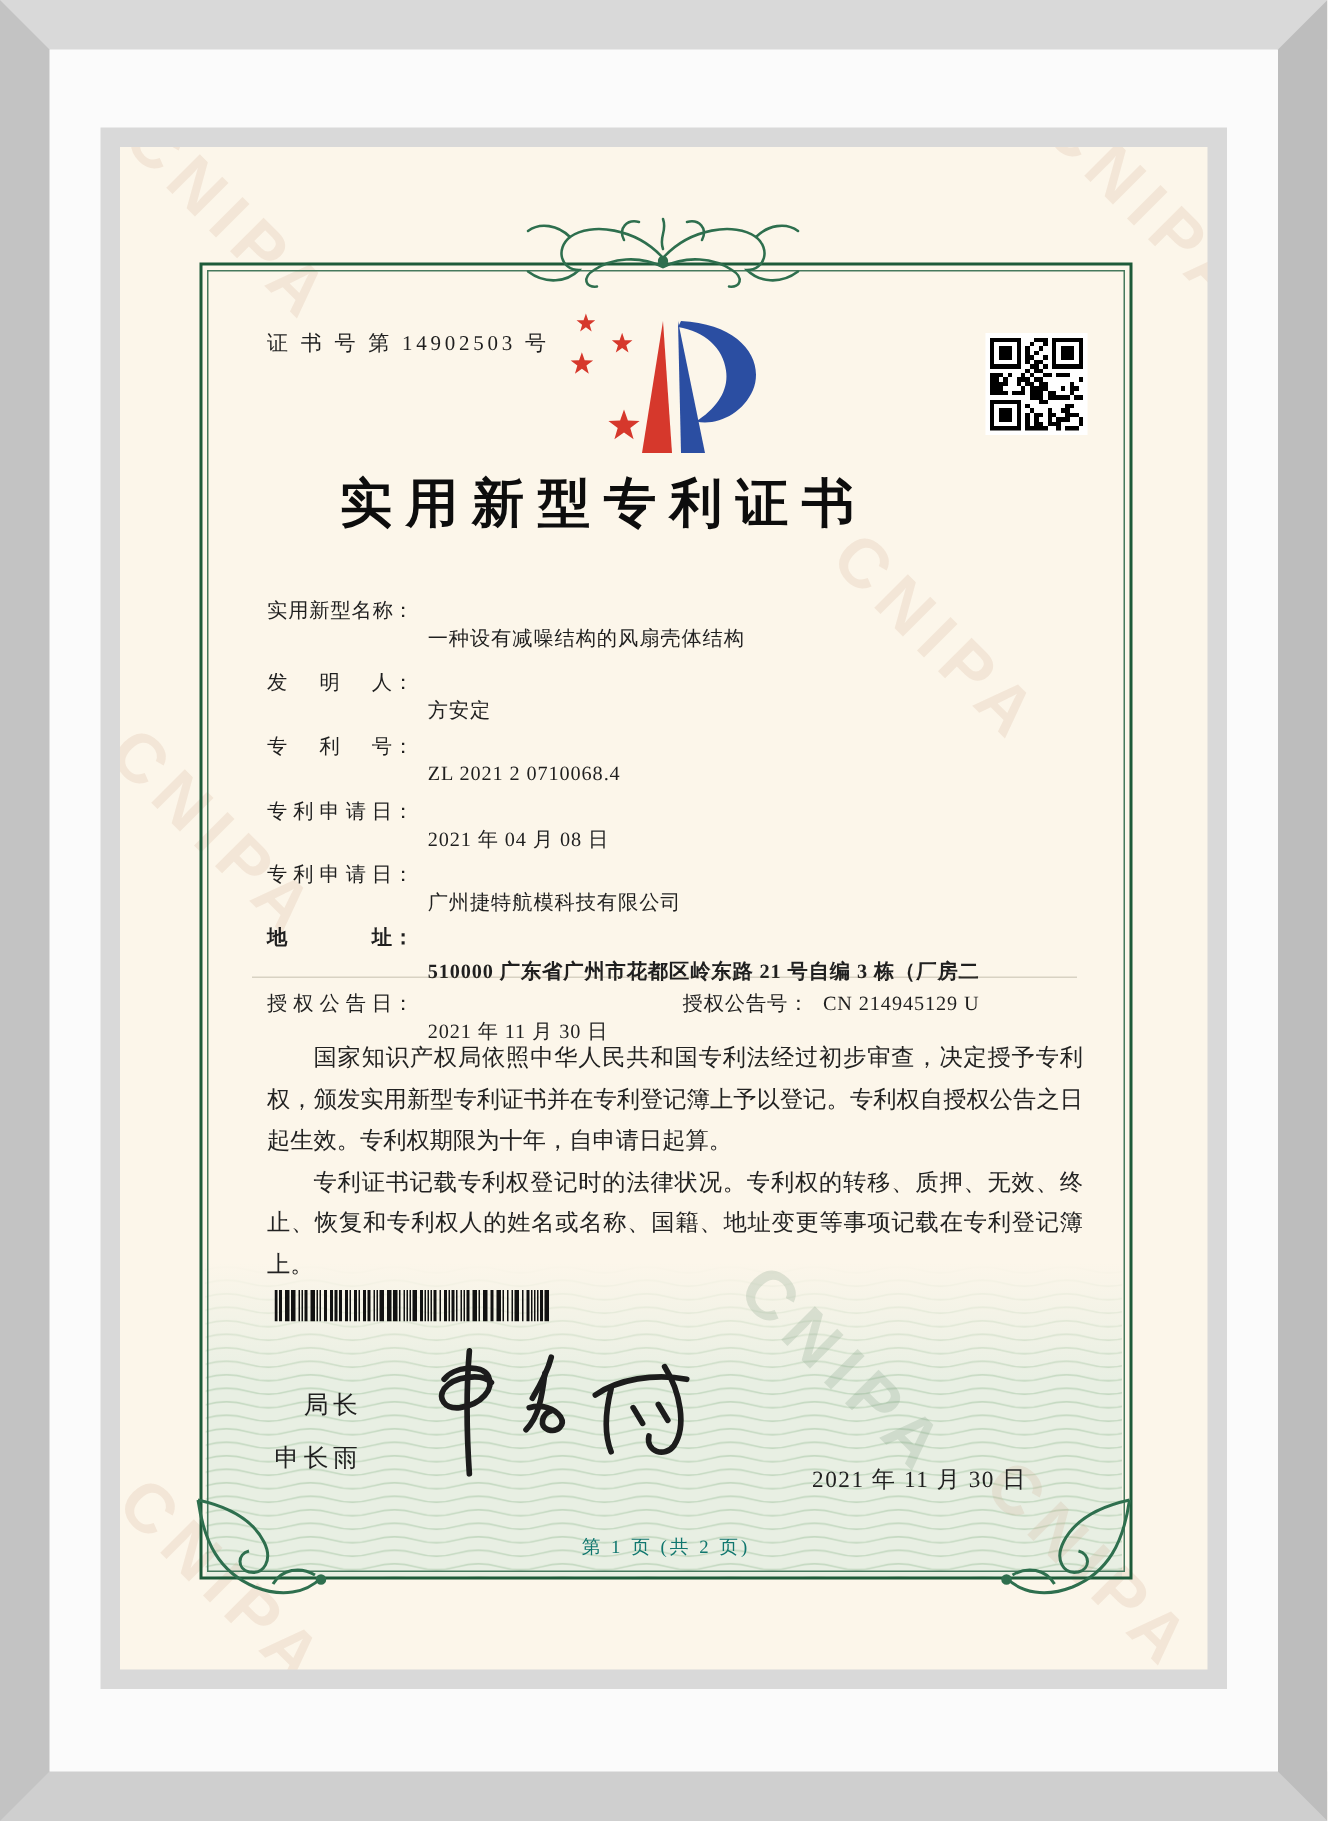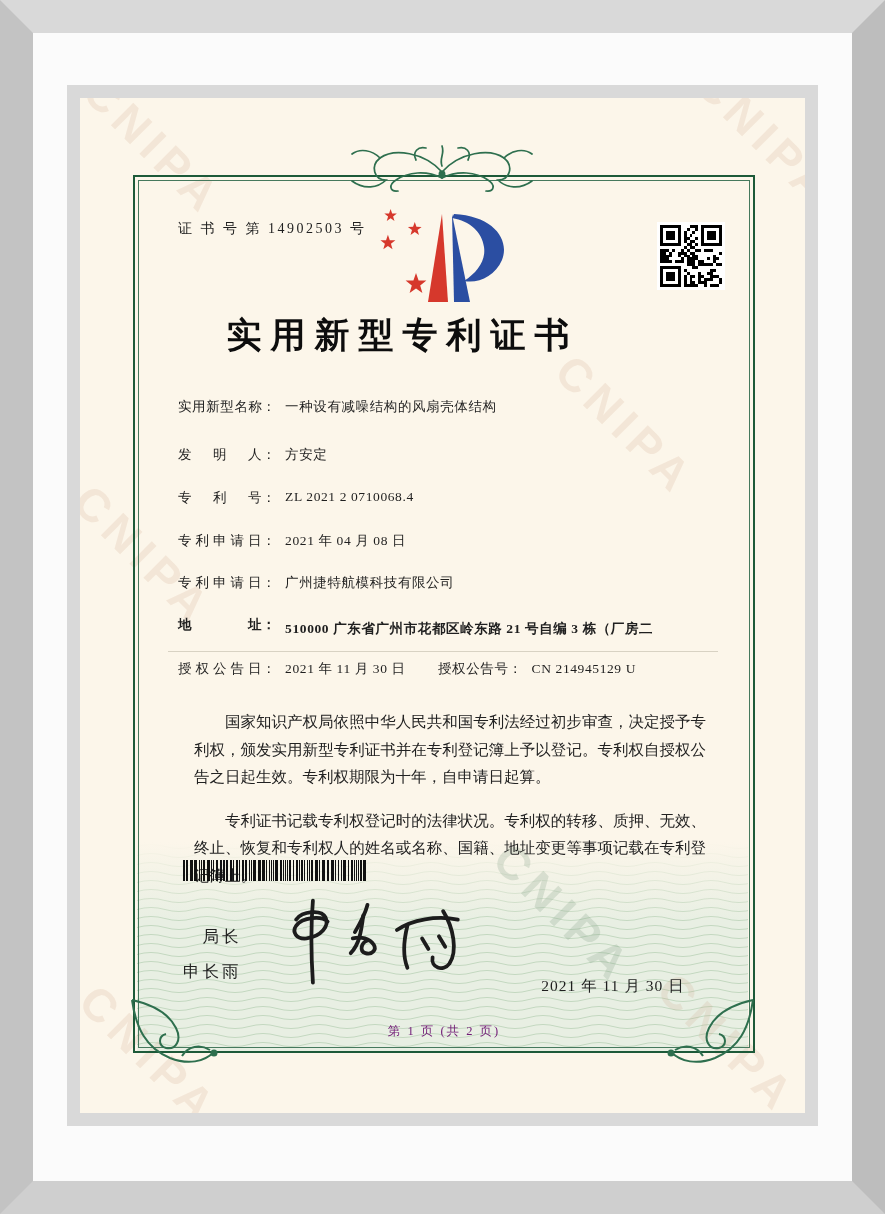--- a/index.html
+++ b/index.html
@@ -26,32 +26,32 @@
   .content-item{position:absolute;z-index:5;color:#1f1f1f;}
   .cert-no{left:98px;top:122px;font-size:14px;letter-spacing:2.5px;}
   .logo{left:300px;top:110px;}
   .qr-box{left:577px;top:124px;width:68px;height:68px;background:#fff;}
   .qr-box svg{display:block;margin:3px;}
   .cert-title{left:53px;top:214px;width:530px;text-align:center;font-size:35px;
     font-weight:700;letter-spacing:9px;text-indent:9px;color:#0d0d0d;}
   .field-row{left:98px;font-size:13.5px;letter-spacing:0.6px;white-space:nowrap;}
   .flabel{display:inline-block;width:84px;text-align:justify;text-align-last:justify;vertical-align:top;}
   .fcolon{display:inline-block;margin-right:9px;vertical-align:top;}
-  .fvalue{display:inline-block;vertical-align:top;}
+  .fvalue{display:inline-block;vertical-align:top;margin-top:19px;}
   .addr-line{display:block;line-height:1.95;}
-  .grant-col2{position:absolute;left:260px;top:0;white-space:nowrap;}
+  .grant-col2{position:absolute;left:277px;top:0;white-space:nowrap;}
   .hairline{left:88px;top:553px;width:550px;height:1px;background:rgba(90,80,60,0.22);}
   .body-text{left:98px;top:594px;width:544px;font-size:15.5px;line-height:1.78;
     text-align:justify;color:#222;}
-  .body-text p{margin:16px;text-indent:2em;}
+  .body-text p{margin:0;text-indent:2em;}
   .barcode{left:103px;top:762px;}
   .signer{left:103px;top:822px;font-size:16.5px;letter-spacing:3px;line-height:2.1;text-align:right;}
   .signature{left:193px;top:792px;}
   .issue-date{left:453px;top:878px;width:160px;text-align:center;font-size:15.5px;letter-spacing:1px;}
-  .page-info{left:53px;top:925px;width:622px;text-align:center;font-size:12.5px;letter-spacing:2px;color:#701a75;}
+  .page-info{left:53px;top:925px;width:622px;text-align:center;font-size:12.5px;letter-spacing:2px;color:#0f766e;}
   .footer-note{left:50%;top:1020px;transform:translateX(-50%);background:#ef4444;
     padding:5px 16px;font-size:11px;letter-spacing:4px;white-space:nowrap;}
 </style>
 </head>
 <body>
 
 <div class="photo">
   <div class="paper">
 
     <span class="wm" style="left:-14px;top:20px;">CNIPA</span>

